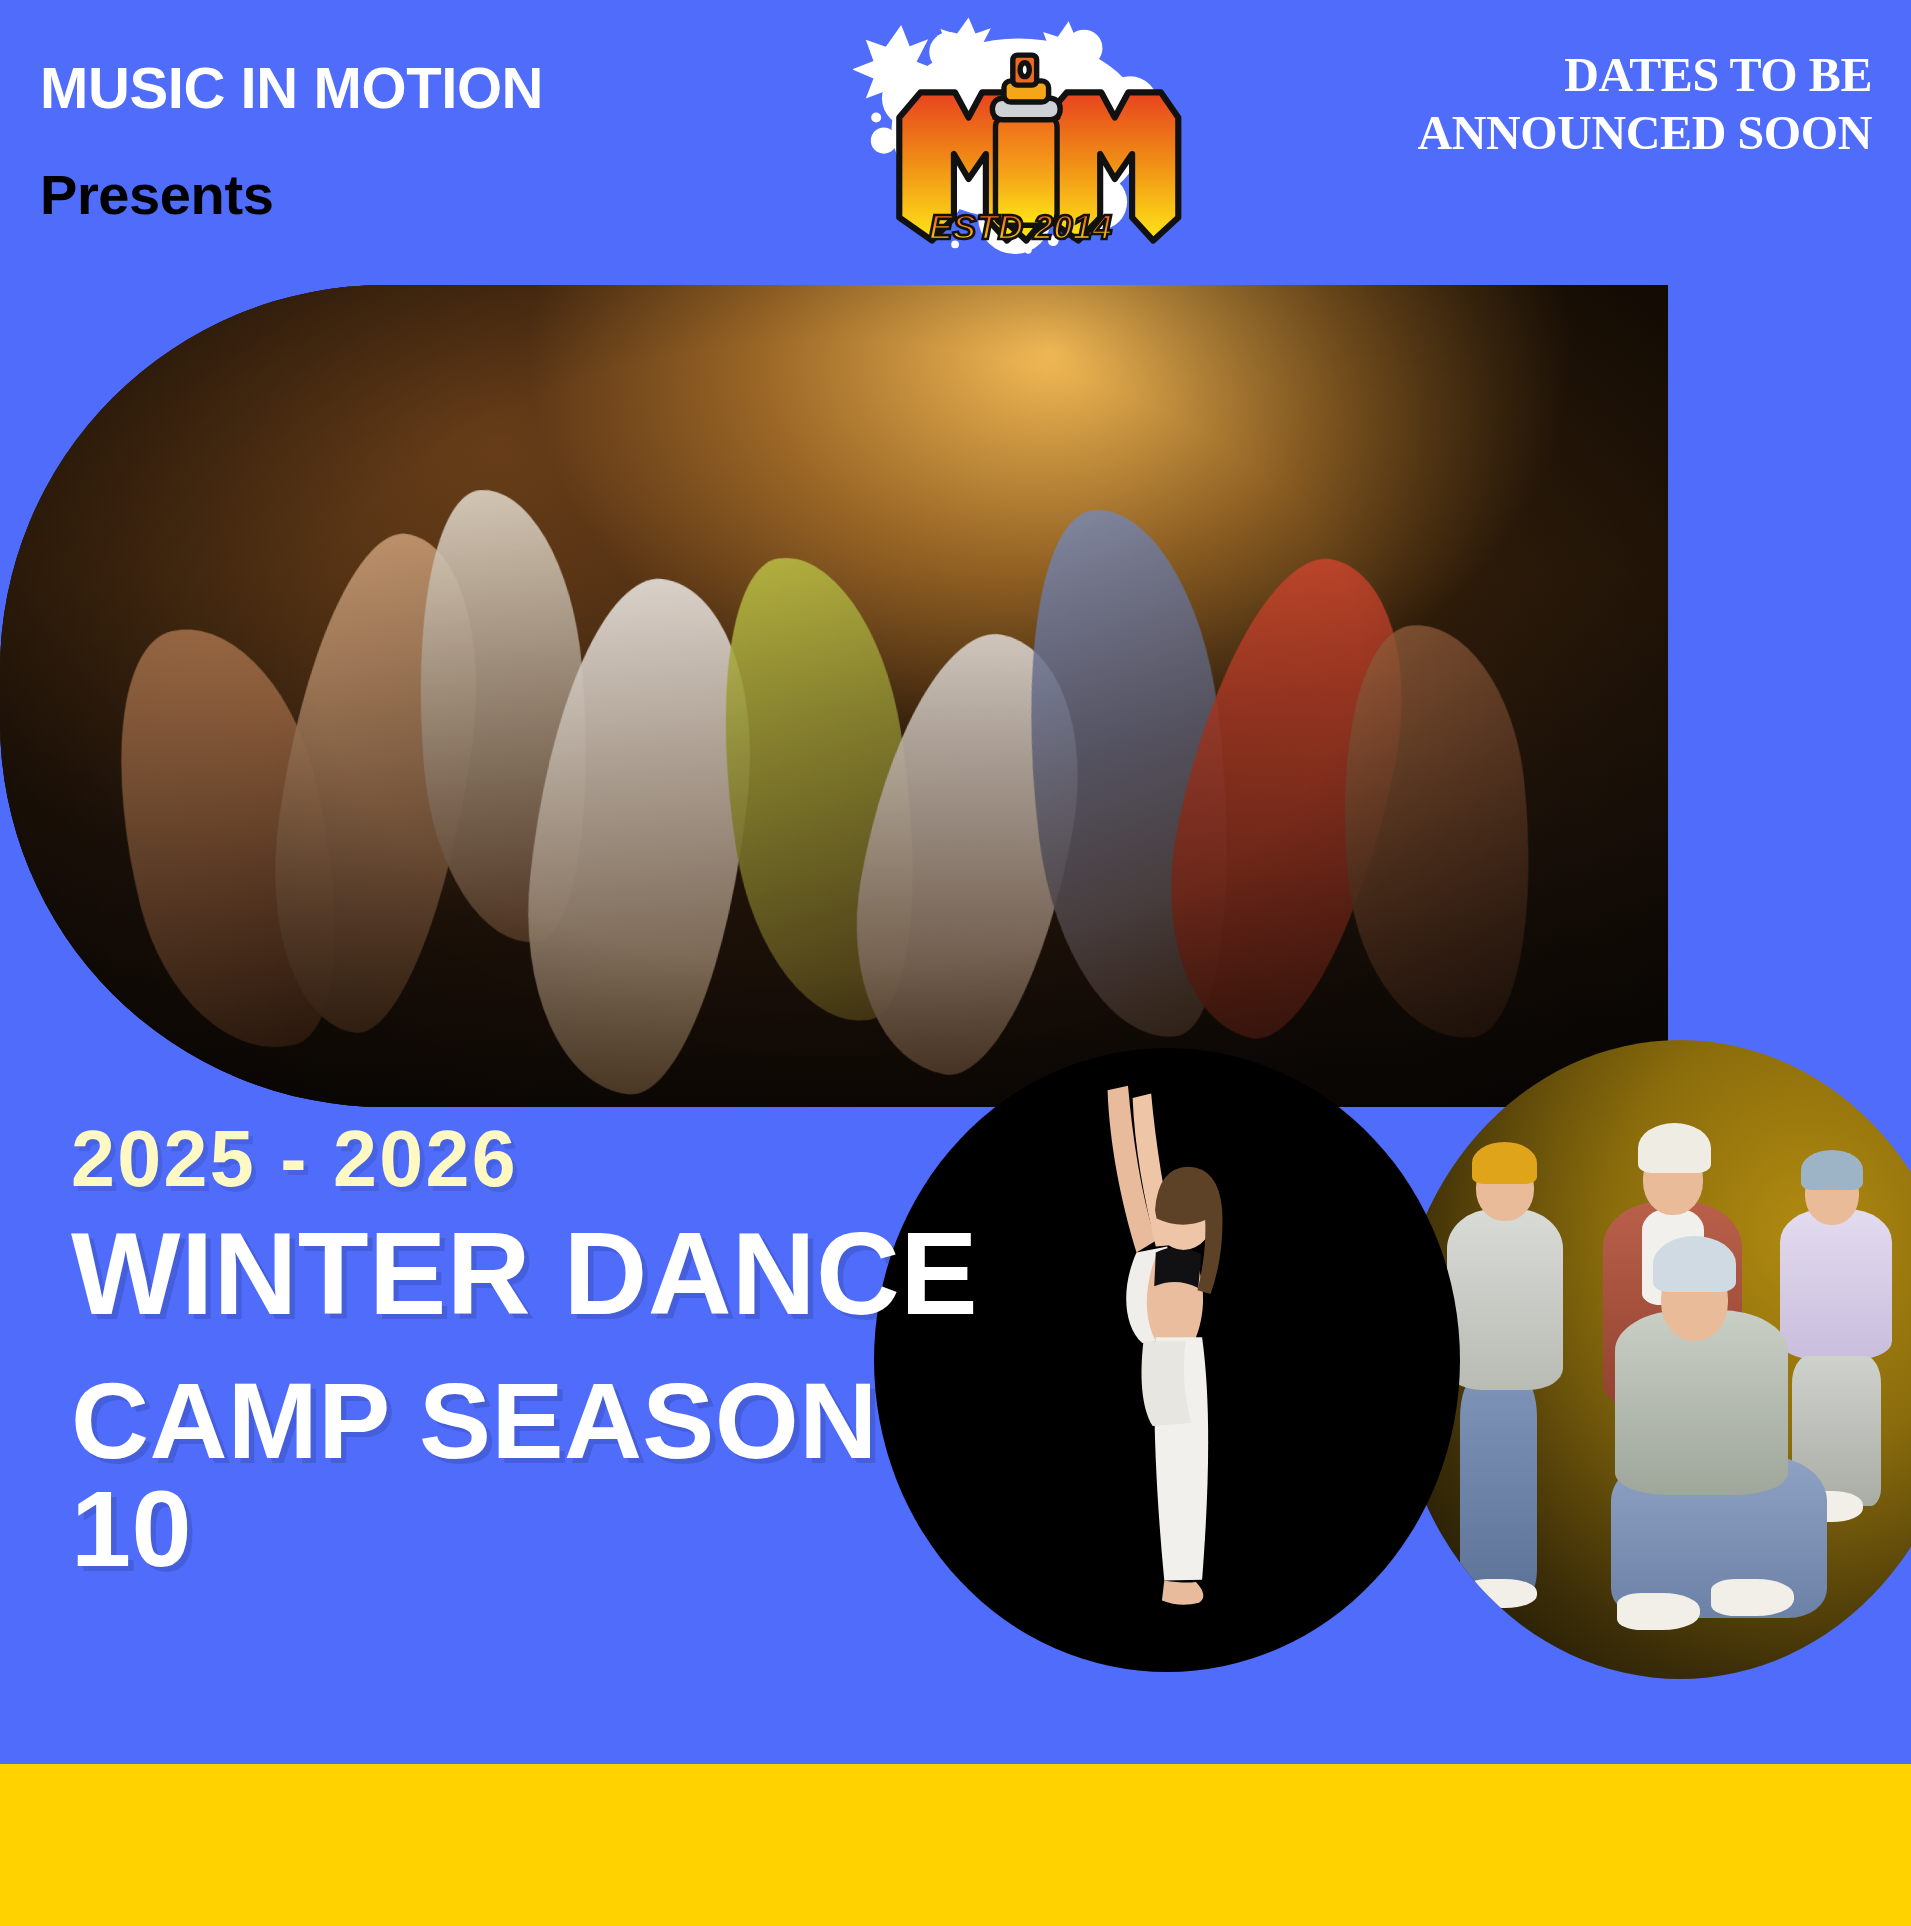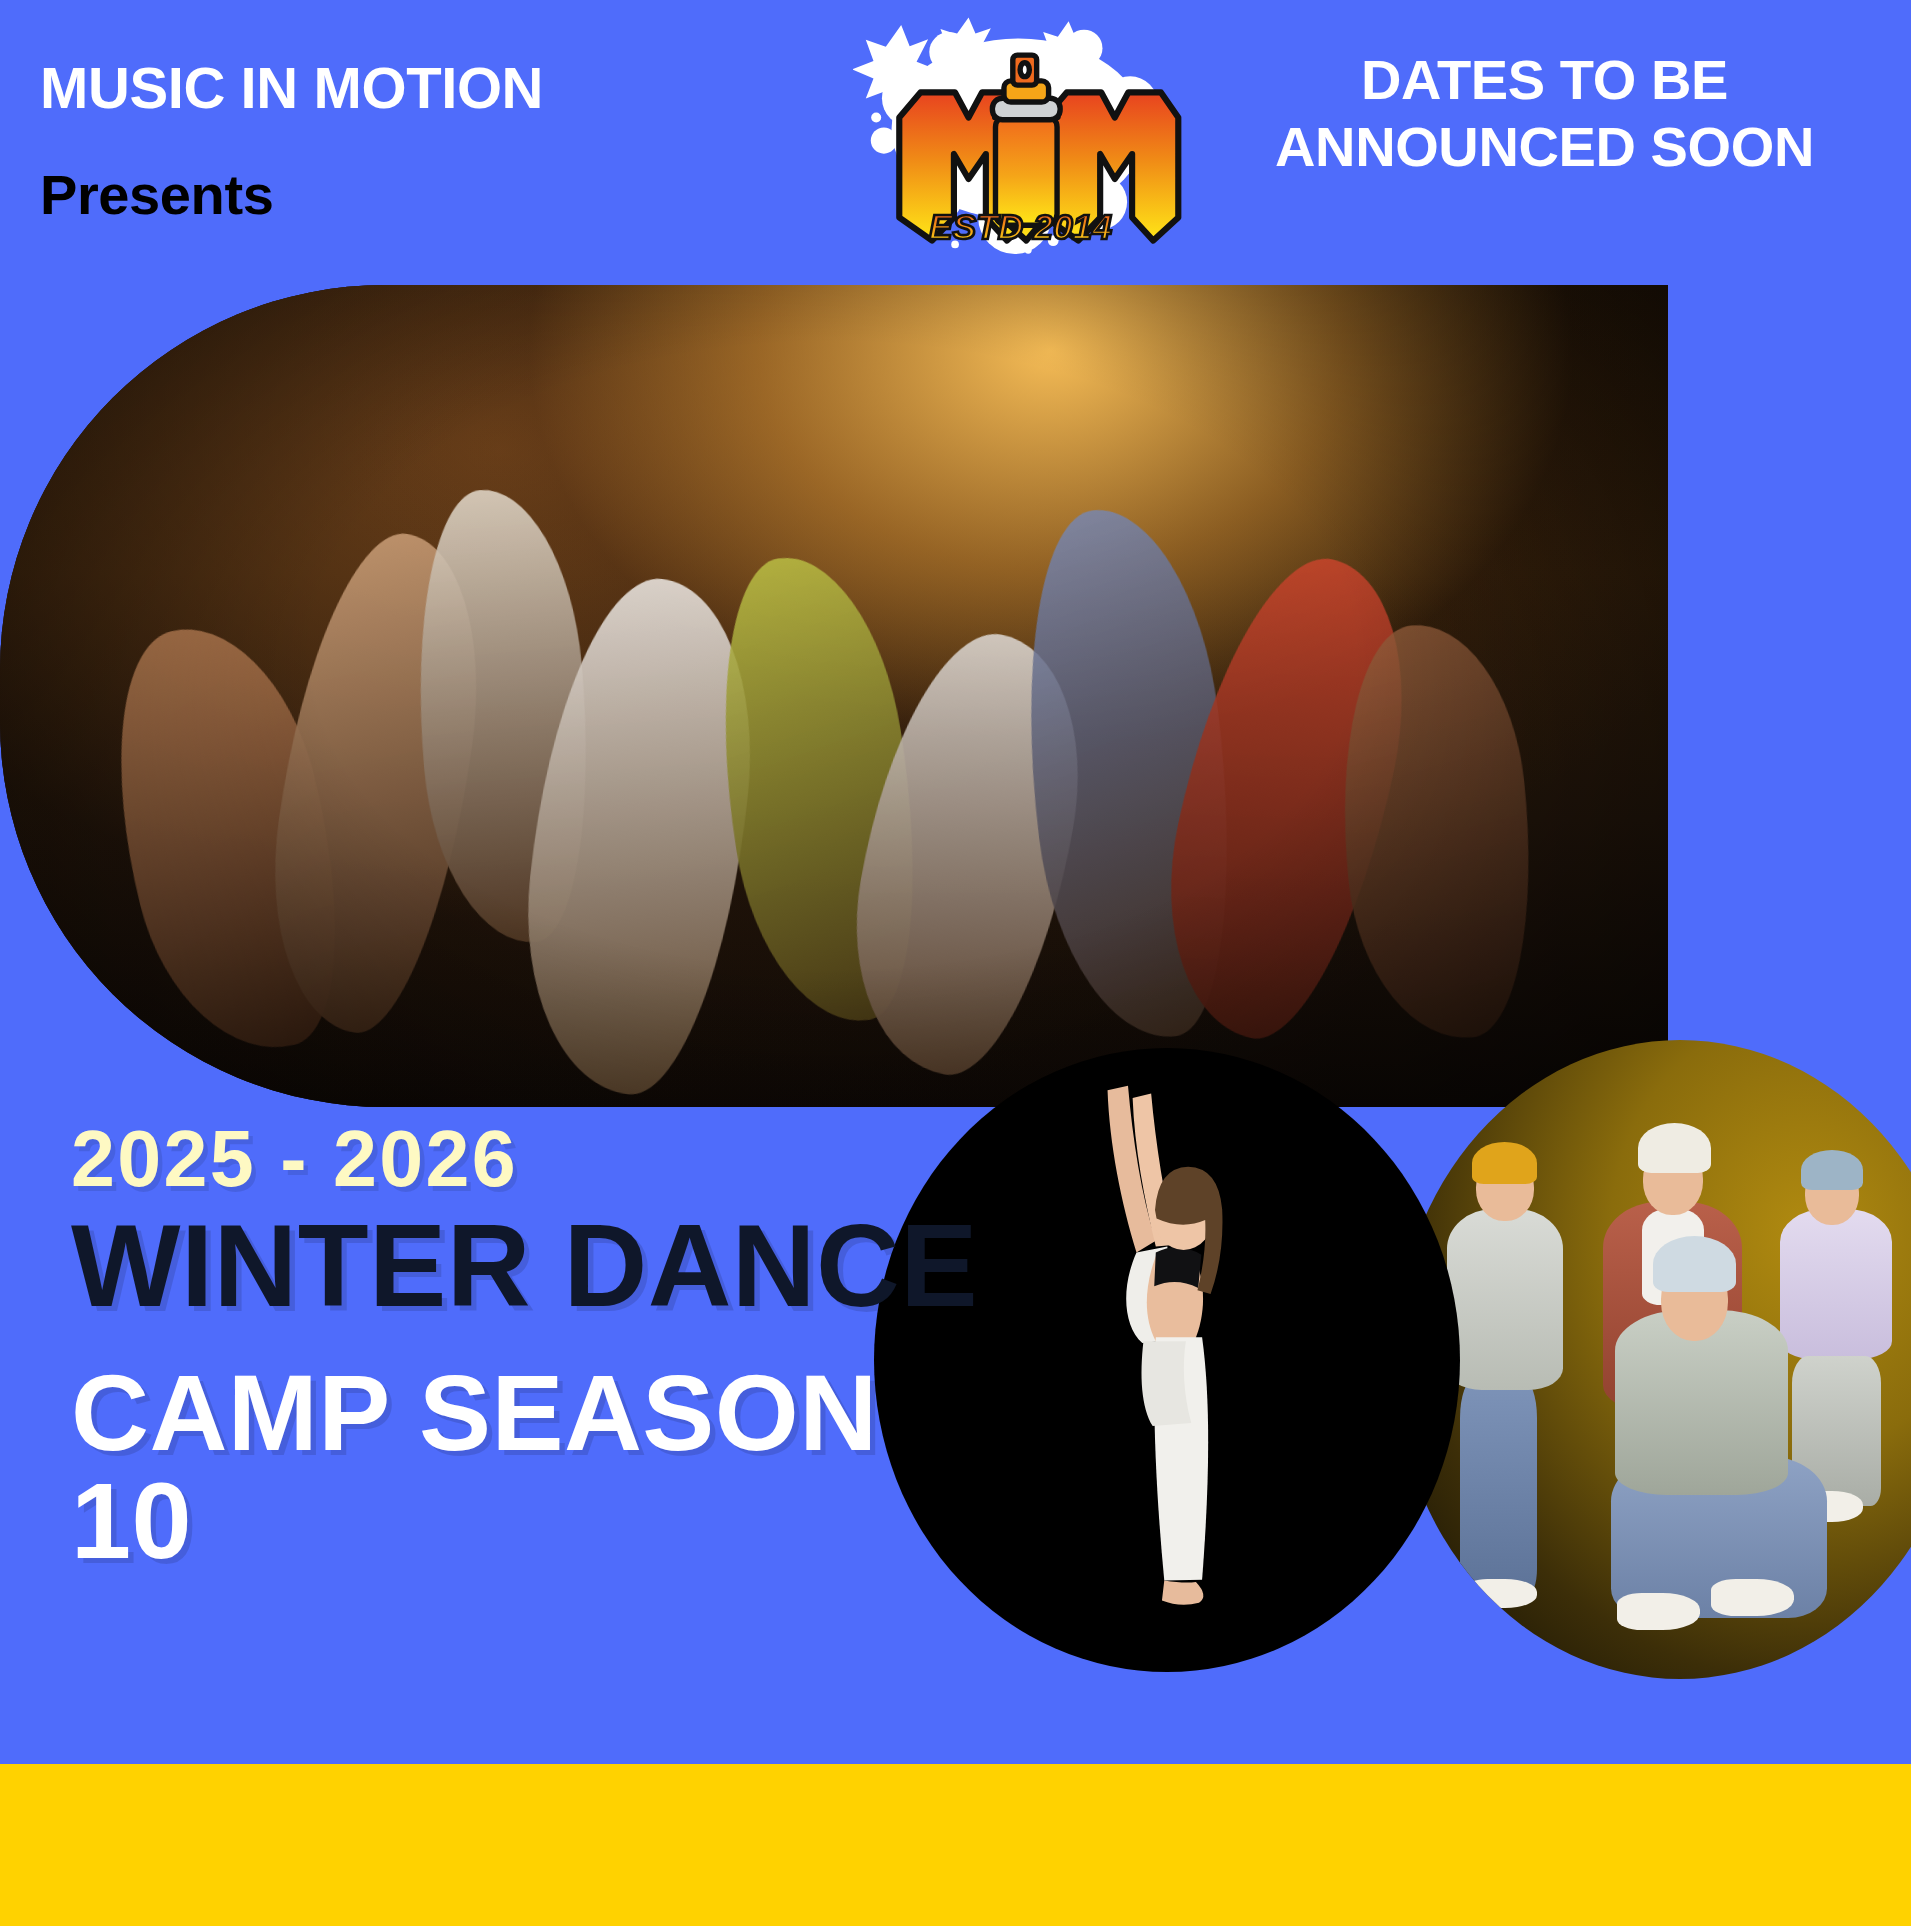--- a/index.html
+++ b/index.html
@@ -48,27 +48,28 @@
     color: #000000;
     font-size: 56px;
     font-weight: 800;
     letter-spacing: -0.4px;
   }
   .dates {
     position: absolute;
     right: 39px;
     top: 46px;
     width: 655px;
-    text-align: center;
+    text-align: right;
     color: #ffffff;
-    font-size: 56px;
+    font-size: 48px;
     font-weight: 800;
     line-height: 1.2;
     text-transform: uppercase;
     letter-spacing: -0.4px;
+    font-family: Liberation Serif, serif;
   }
   .dates .ln2 { display: block; }
 
   
   .logo {
     position: absolute;
     left: 853px;
     top: 2px;
     width: 335px;
     height: 254px;
@@ -135,25 +136,25 @@
   }
   .year {
     color: #fef9c3;
     font-size: 79px;
     font-weight: 800;
     letter-spacing: 2.3px;
     text-shadow: 4.6px 4.6px 0 rgba(0,0,0,0.10);
     line-height: 1.0;
   }
   .winter {
-    color: #0f172a;
+    color: #ffffff;
     font-size: 116px;
     font-weight: 800;
     letter-spacing: 0.4px;
-    margin-top: 10px;
+    margin-top: 18px;
     line-height: 1.0;
     text-shadow: 5.4px 5.4px 0 rgba(0,0,0,0.12);
   }
   .camp {
     color: #ffffff;
     font-size: 108px;
     font-weight: 800;
     letter-spacing: 0.4px;
     margin-top: 35px;
     line-height: 1.0;

